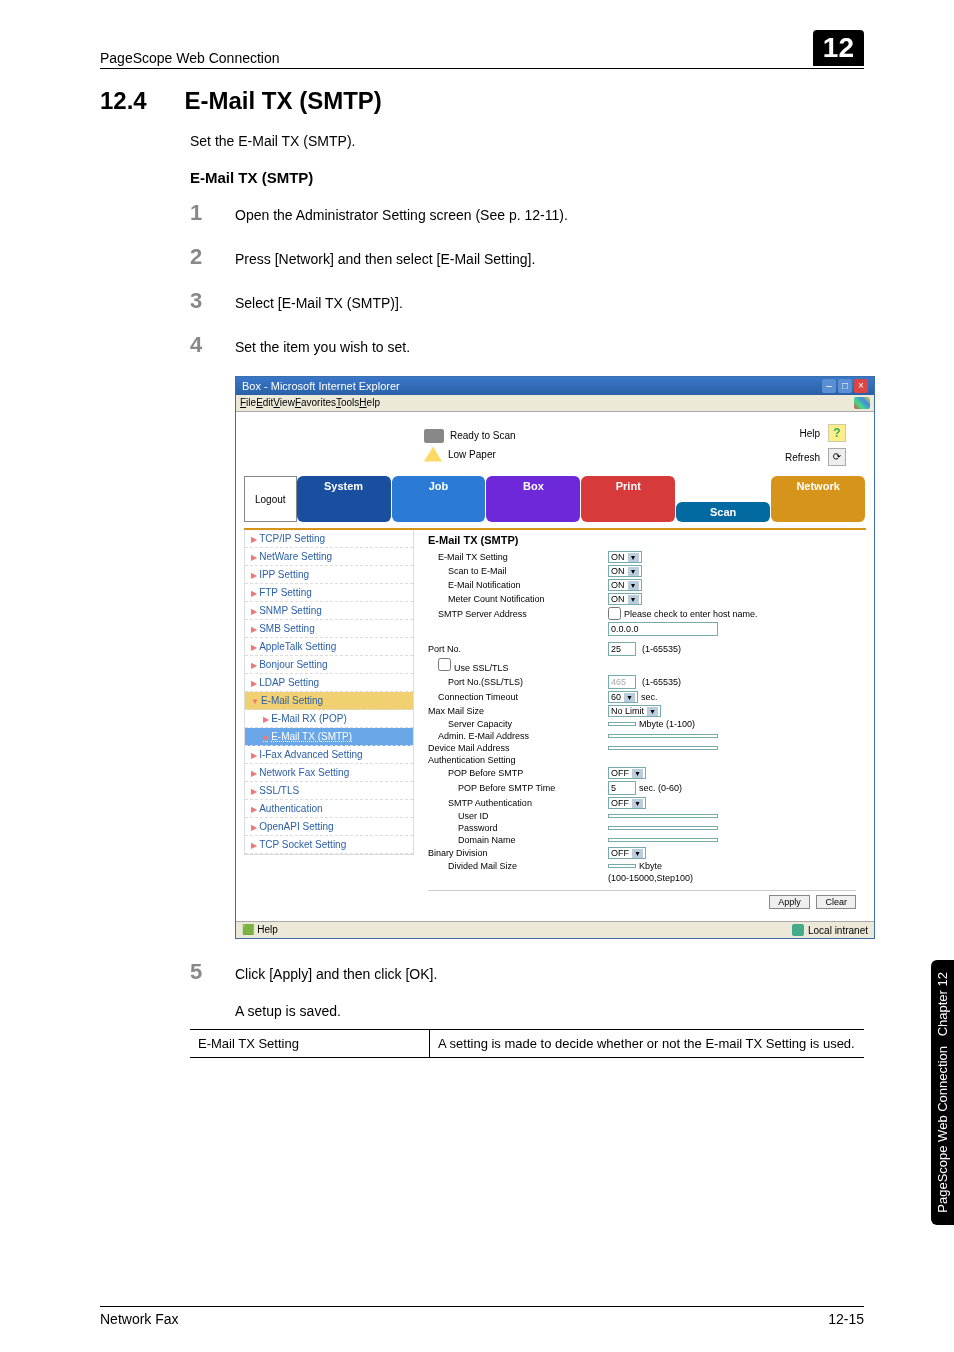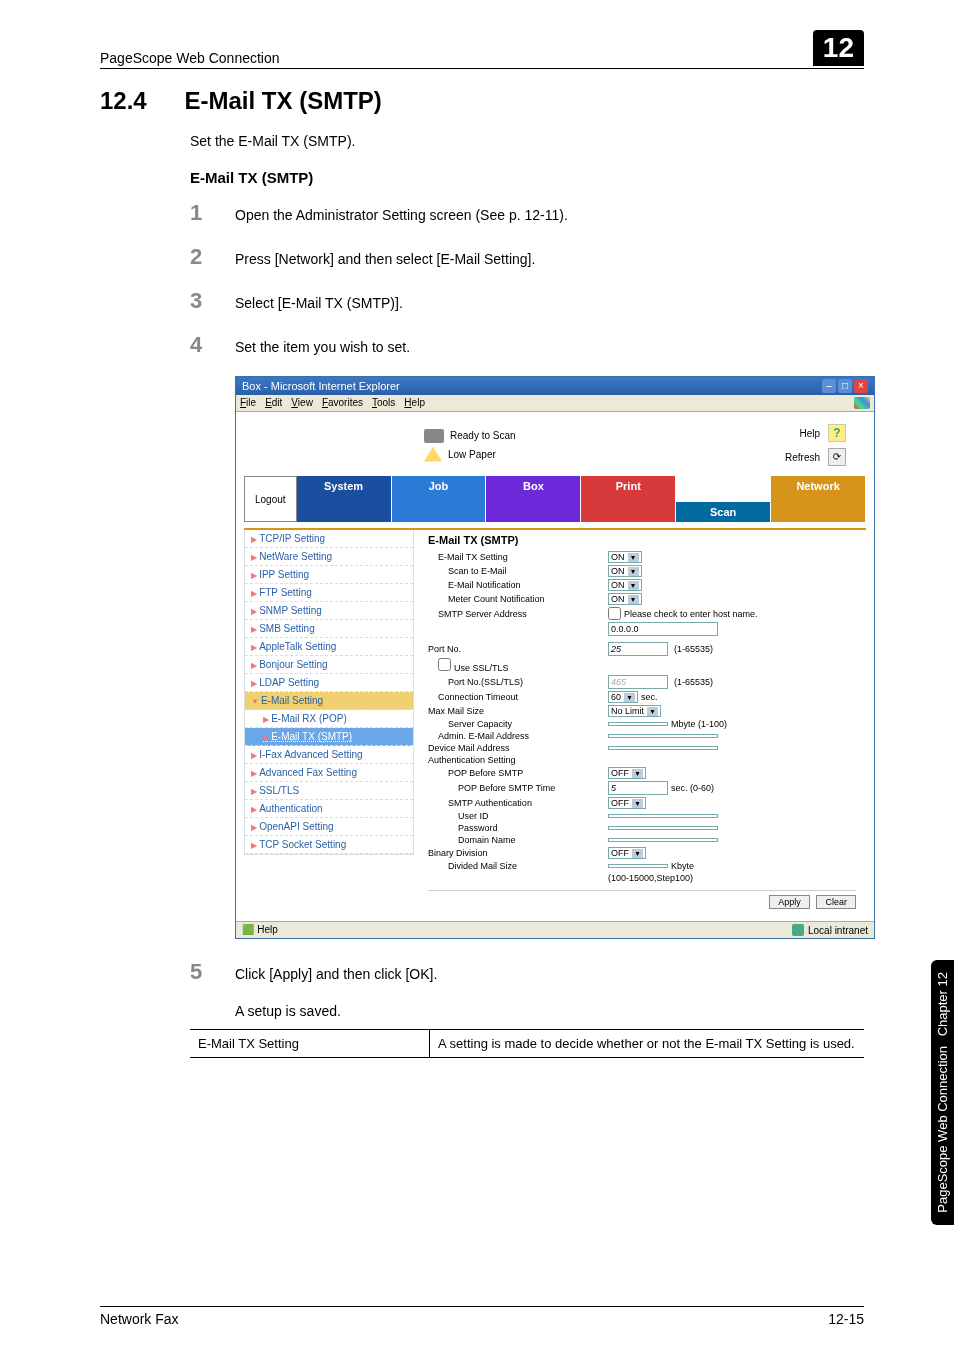--- a/index.html
+++ b/index.html
@@ -85,21 +85,21 @@
     border-radius:2px;
   }
   .win-btn.min, .win-btn.max { background:#5a8fd4; }
   .browser-menu {
     background:#ece9d8;
     border-bottom:1px solid #aaa;
     padding:2px 4px;
     display:flex; gap:10px;
     justify-content: space-between;
   }
-  .menu-items { display:flex; gap:9px; }
+  .menu-items { display:flex; gap:0; }
   .menu-items span { text-decoration: underline; text-decoration-color: transparent; }
   .menu-items span::first-letter { text-decoration: underline; }
   .flag { width:16px; height:12px; background: linear-gradient(45deg,#d44,#4d8,#48d,#dd4); border-radius:2px;}
   .app-body { background:#fff; padding:6px 8px; }
   .status-row {
     display:flex; justify-content:space-between; align-items:center;
     padding:6px 0 10px 0;
   }
   .status-left { display:flex; flex-direction:column; gap:4px; margin-left: 180px;}
   .status-item { display:flex; align-items:center; gap:6px; font-size:10px;}
@@ -123,21 +123,21 @@
   }
   .logout-row {
     display:flex; align-items:stretch; margin-bottom:6px;
   }
   .btn-logout {
     background:#fff; border:1px solid #888; padding:2px 10px; font-size:10px;
     margin-right:0;
   }
   .tab {
     flex:1; text-align:center; padding:4px 12px; color:#fff; font-weight:bold;
-    font-size:11px; border-right:1px solid #fff;
+    font-size:11px; border-right:1px solid #fff;border-radius:6px;
   }
   .tab-system { background:#1a4fa0; }
   .tab-job { background:#2b7bd6; }
   .tab-box { background:#6d28d9; }
   .tab-print { background:#d63a3a; }
   .tab-scan { background:#0369a1;margin-top:26px; }
   .tab-network { background:#d6951a; }
   .main-cols {
     display:flex; align-items:flex-start;
     border-top: 2px solid #d6951a;
@@ -175,21 +175,21 @@
     border:1px solid #7aa; background:#fff; font-size:9px; padding:0 2px;
     display:inline-flex; align-items:center; gap:3px;
   }
   .select .dd {
     background:#bcd; width:11px; text-align:center; font-size:8px;
   }
   .tinput {
     border:1px solid #7aa; background:#fff; font-size:9px; padding:1px 2px;
     width: 110px; display:inline-block;
   }
-  .tinput.sm { width: 60px; font-style: italic; }
+  .tinput.sm { width: 28px; }
   .btn-small {
     border:1px solid #888; background:#efefef; padding:1px 8px; font-size:9px;
     margin-left:4px;
   }
   .form-btns { text-align:right; margin-top:6px; border-top:1px solid #ccc; padding-top:4px;}
   .browser-status {
     background:#ece9d8; border-top:1px solid #aaa; padding:2px 6px;
     display:flex; justify-content:space-between; font-size:10px;
   }
   .li-badge { display:inline-flex; align-items:center; gap:4px;}
@@ -329,21 +329,21 @@
             <a><span class="tri">▶</span><span>FTP Setting</span></a>
             <a><span class="tri">▶</span><span>SNMP Setting</span></a>
             <a><span class="tri">▶</span><span>SMB Setting</span></a>
             <a><span class="tri">▶</span><span>AppleTalk Setting</span></a>
             <a><span class="tri">▶</span><span>Bonjour Setting</span></a>
             <a><span class="tri">▶</span><span>LDAP Setting</span></a>
             <a class="expanded"><span class="tri">▼</span><span>E-Mail Setting</span></a>
             <a class="sub"><span class="tri">▶</span><span>E-Mail RX (POP)</span></a>
             <a class="selected-sub"><span class="tri">▶</span><span>E-Mail TX (SMTP)</span></a>
             <a><span class="tri">▶</span><span>I-Fax Advanced Setting</span></a>
-            <a><span class="tri">▶</span><span>Advanced Fax Setting</span></a>
+            <a><span class="tri">▶</span><span>Network Fax Setting</span></a>
             <a><span class="tri">▶</span><span>SSL/TLS</span></a>
             <a><span class="tri">▶</span><span>Authentication</span></a>
             <a><span class="tri">▶</span><span>OpenAPI Setting</span></a>
             <a><span class="tri">▶</span><span>TCP Socket Setting</span></a>
           </div>
 
           <div class="form-area">
             <div class="form-title">E-Mail TX (SMTP)</div>
 
             <div class="form-row">

